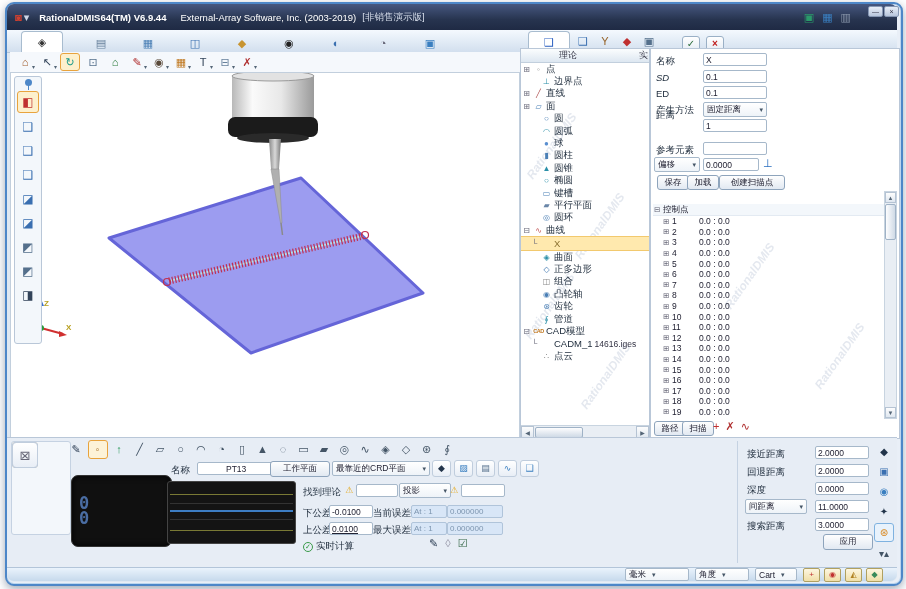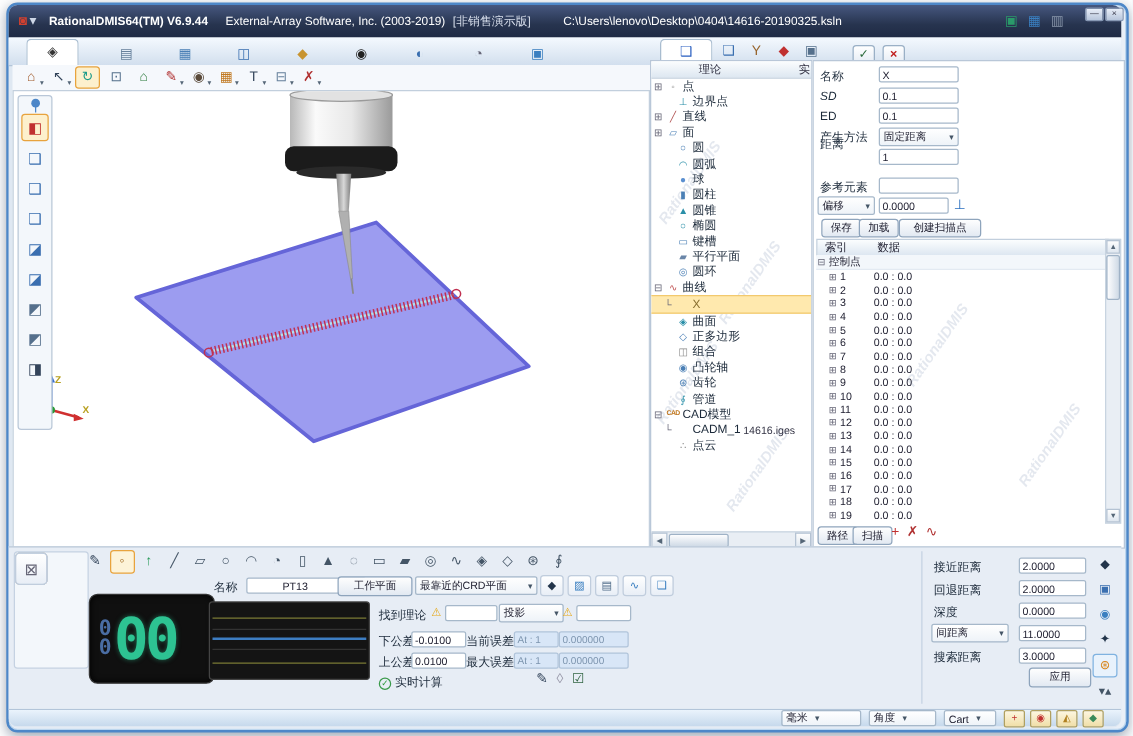--- a/index.html
+++ b/index.html
@@ -97,21 +97,20 @@
   <div class="abs" id="contentbg"></div>
 
   <div class="abs" id="titlebar">
     <span style="display:flex;align-items:center;gap:2px;margin-left:8px;" id="titleicons">
         <span style="font-size:11px;"><span class="g" style="color: rgb(208, 64, 48);">◙</span></span>
         <span style="font-size:11px;"><span class="g" style="color: rgb(205, 214, 230);">▾</span></span>
       </span>
     <span class="t" style="margin-left:10px;font-weight:bold;">RationalDMIS64(TM) V6.9.44</span>
     <span class="t" style="margin-left:14px;">External-Array Software, Inc. (2003-2019)</span>
     <span class="t" style="margin-left:6px;color:#d8dfec;">[非销售演示版]</span>
-    <span class="t" style="margin-left:26px;">C:\Users\lenovo\Desktop\0404\14616-20190325.ksln</span>
     <span style="margin-left:auto;display:flex;gap:8px;margin-right:46px;" id="titlerighticons">
         <span style="font-size:11px;"><span class="g" style="color: rgb(42, 154, 106);">▣</span></span>
         <span style="font-size:11px;"><span class="g" style="color: rgb(58, 127, 192);">▦</span></span>
         <span style="font-size:11px;"><span class="g" style="color: rgb(138, 151, 171);">▥</span></span>
       </span>
   </div>
   <div class="abs mmbtn" style="left:868px;top:6px;">—</div>
   <div class="abs mmbtn" style="left:884px;top:6px;">×</div>
 
   <div class="abs" id="tabbar">
@@ -468,24 +467,20 @@
     <input class="inp" style="left: 52px; top: 93px; width: 58px;" value="">
     <div class="selbox" style="left:3px;top:108px;width:38px;">
         <span>偏移</span>
       </div>
     <input class="inp" style="left: 52px; top: 109px; width: 50px;" value="0.0000">
     <span style="position:absolute;left:112px;top:108px;color:#2a6fc0;font-size:11px;">⊥</span>
     <div class="btn" style="left:6px;top:126px;width:24px;">保存</div>
     <div class="btn" style="left:36px;top:126px;width:24px;">加载</div>
     <div class="btn" style="left:68px;top:126px;width:58px;">创建扫描点</div>
 
-    <div id="ptablehead">
-      <span style="margin-left:6px;font-size:9px;">索引</span>
-      <span style="margin-left:24px;font-size:9px;">数据</span>
-    </div>
     <div id="tablewm">
       <span class="wmline" style="left:60px;top:220px;">RationalDMIS</span>
       <span class="wmline" style="left:150px;top:300px;">RationalDMIS</span>
     </div>
     <div id="ptablerows">
       <div class="grow">
         <span class="gexp">⊟</span>
           <span>控制点</span>
       </div>
     <div class="trow">
@@ -617,21 +612,20 @@
         </div>
         <div class="bigbtn">
           <span class="g" style="font-size: 13px; color: rgb(102, 102, 119);">⊠</span>
         </div>
       </div>
     <div id="counter">
       <span class="smalls">
         <span>0</span>
         <span>0</span>
       </span>
-      <span class="big">00</span>
     </div>
     <div id="featbar">
         <div class="featbtn">
           <span class="g" style="color: rgb(51, 68, 90);">✎</span>
         </div>
         <div class="featbtn sel">
           <span class="g" style="color: rgb(160, 106, 32);">◦</span>
         </div>
         <div class="featbtn">
           <span class="g" style="color: rgb(42, 154, 90);">↑</span>
@@ -727,21 +721,21 @@
     <span class="warn" style="left:443px;top:47px;">⚠</span>
     <input class="inp" style="left: 454px; top: 46px; width: 38px;" value="">
 
     <span class="flbl" style="left:296px;top:69px;">下公差</span>
     <input class="inp" style="left: 322px; top: 67px; width: 38px;" value="-0.0100">
     <span class="flbl" style="left:366px;top:69px;">当前误差</span>
     <div class="rofld" style="left:404px;top:67px;width:30px;">At : 1</div>
     <div class="rofld" style="left:440px;top:67px;width:50px;">0.000000</div>
 
     <span class="flbl" style="left:296px;top:86px;">上公差</span>
-    <input class="inp" style="left: 322px; top: 84px; width: 38px;" value="0.0100">
+    <input class="inp" style="left: 322px; top: 84px; width: 38px; text-decoration: underline;" value="0.0100">
     <span class="flbl" style="left:366px;top:86px;">最大误差</span>
     <div class="rofld" style="left:404px;top:84px;width:30px;">At : 1</div>
     <div class="rofld" style="left:440px;top:84px;width:50px;">0.000000</div>
 
     <span class="flbl" style="left:296px;top:102px;display:flex;align-items:center;">
         <span class="chk">✓</span>
         <span>实时计算</span>
       </span>
     <span id="calcrowicons" style="position:absolute;left:422px;top:100px;display:flex;gap:7px;">
         <span style="font-size:10px;"><span class="g" style="color: rgb(51, 68, 90);">✎</span></span>

